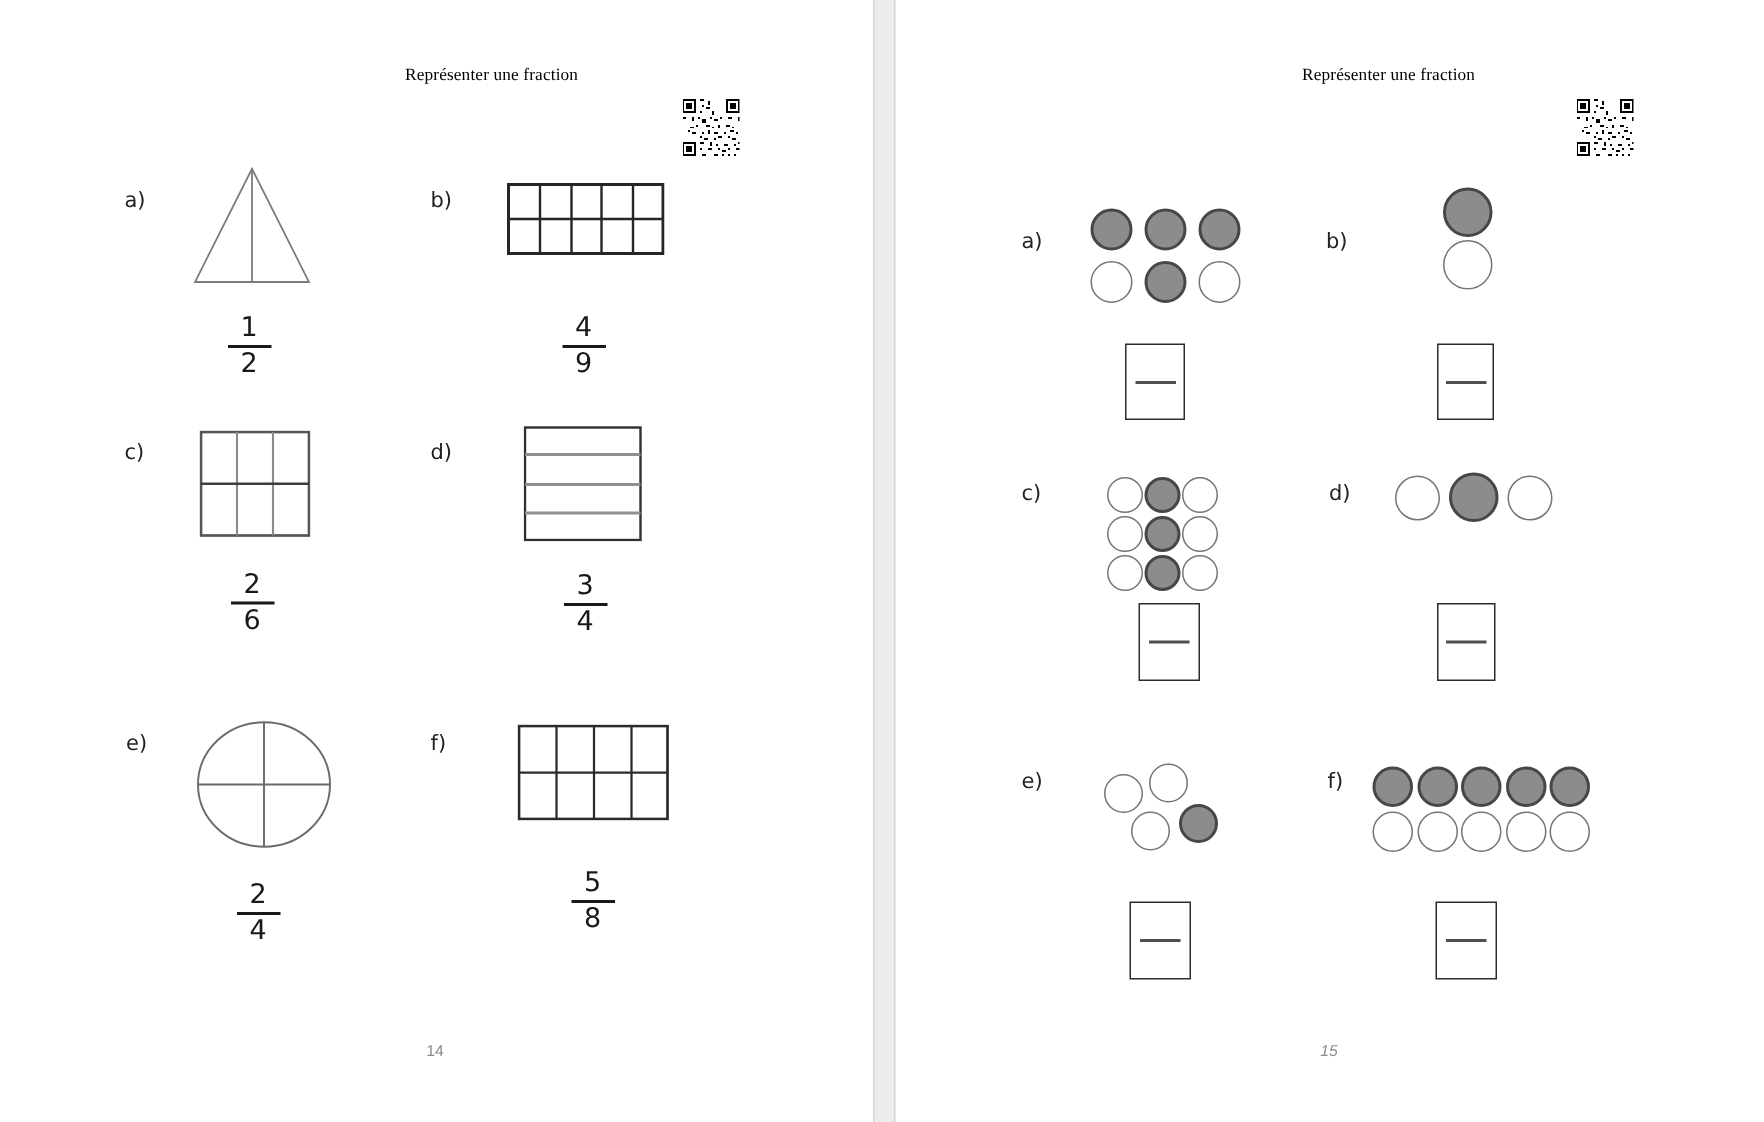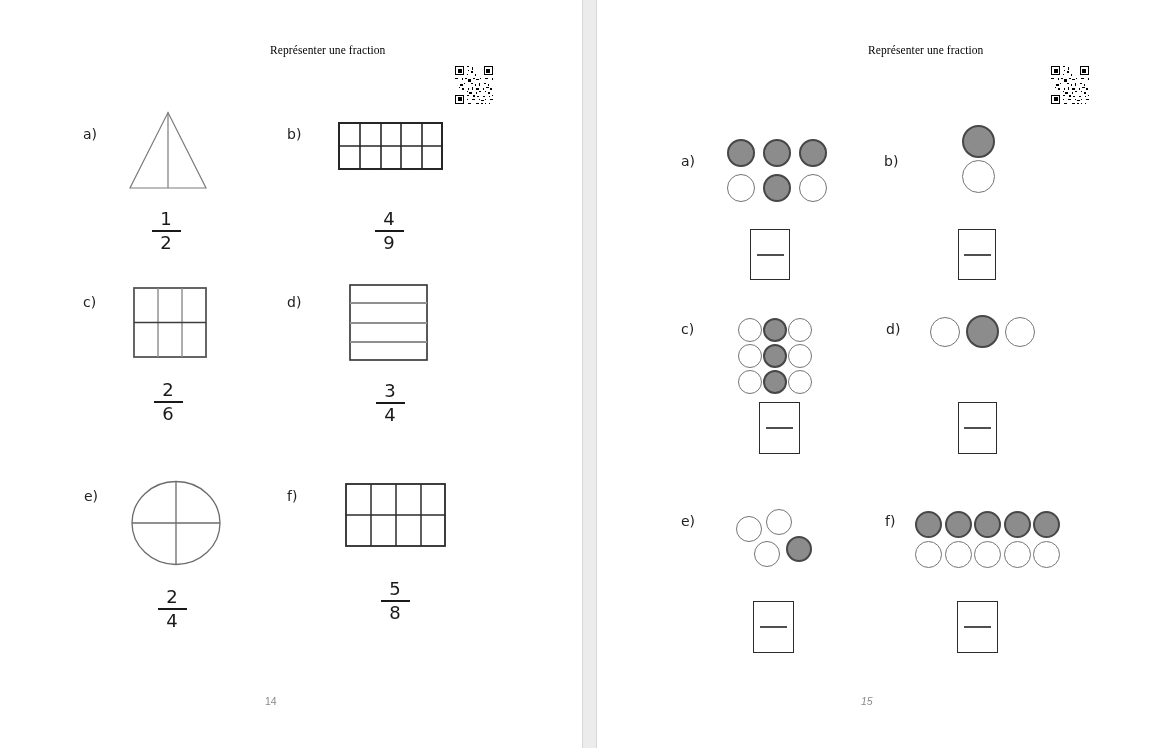--- a/index.html
+++ b/index.html
@@ -8,21 +8,21 @@
   .page-gap{position:absolute;top:0;height:748px;width:15px;left:582px;background:#ececec;
             border-left:1px solid #d7d7d7;border-right:1px solid #d7d7d7;box-sizing:border-box;}
   .hdr{position:absolute;font-family:Liberation Serif, serif;font-size:11.5px;color:#000;
        width:220px;letter-spacing:.1px;}
   .title{position:absolute;font-size:15px;color:#111;letter-spacing:.2px;}
   .item-label{position:absolute;font-size:14px;color:#222;}
   .fraction{position:absolute;width:60px;display:flex;flex-direction:column;align-items:center;
             font-size:18px;line-height:20px;color:#191919;}
   .frac-bar{width:29px;height:2px;background:#191919;margin:1px 0;}
   .shape{position:absolute;}
-  .pageno{position:absolute;width:50px;text-align:left;font-family:"Liberation Sans",sans-serif;
+  .pageno{position:absolute;width:50px;text-align:center;font-family:"Liberation Sans",sans-serif;
           font-size:10.5px;color:#8a8a8a;}
   .qr{position:absolute;width:38px;height:38px;}
   
   .tokens{position:absolute;display:flex;flex-direction:column;}
   .token-row{display:flex;}
   .token{border-radius:50%;box-sizing:border-box;display:inline-block;background:#fff;}
   .token.empty{border:1.5px solid #757575;}
   .token.shaded{background:#8c8c8c;border:2px solid #474747;}
   .tokens-a{gap:7px;} .tokens-a .token-row{gap:8px;} .tokens-a .token{width:28px;height:28px;}
   .tokens-b{gap:2px;} .tokens-b .token{width:33px;height:33px;}

